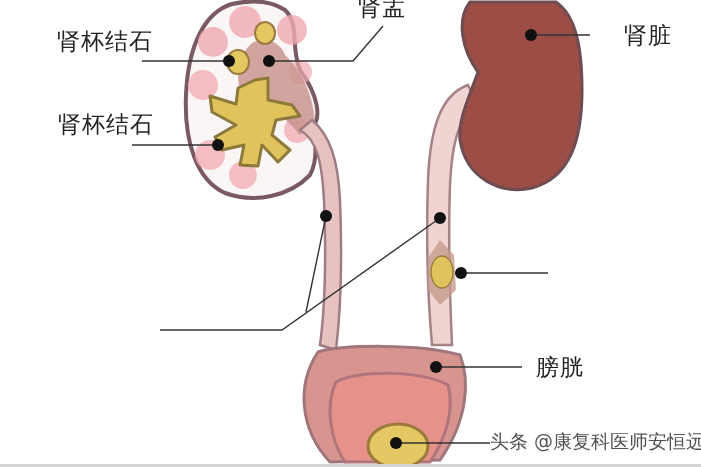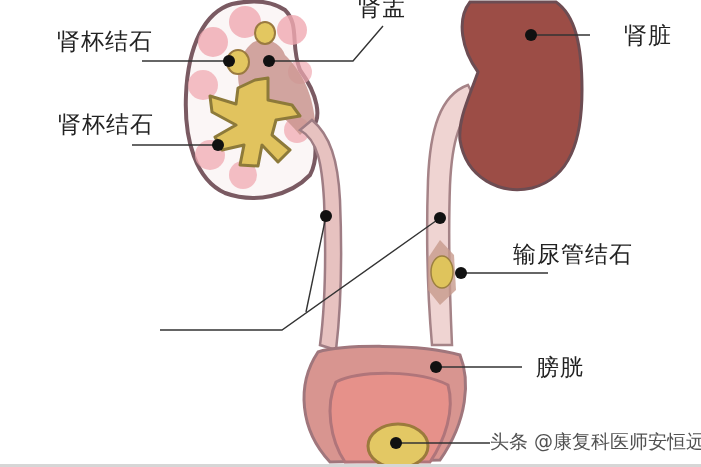--- a/index.html
+++ b/index.html
@@ -80,18 +80,17 @@
       <circle cx="461" cy="273" r="6"></circle>
       <circle cx="436" cy="367" r="6"></circle>
       <circle cx="396" cy="443" r="6"></circle>
     </g>
   </svg>
 
   <div class="label" style="left:57px; top:30px;">肾杯结石</div>
   <div class="label" style="left:358px; top:-4px;">肾盂</div>
   <div class="label" style="left:624px; top:24px;">肾脏</div>
   <div class="label" style="left:58px; top:113px;">肾杯结石</div>
-  <div class="label" style="left:513px; top:243px;">输尿管结石</div>
   <div class="label" style="left:536px; top:356px;">膀胱</div>
   <div class="watermark" style="left:490px; top:432px;">头条 @康复科医师安恒远</div>
 
   <div class="bottom-border"></div>
 </div>
 
 </body></html>

